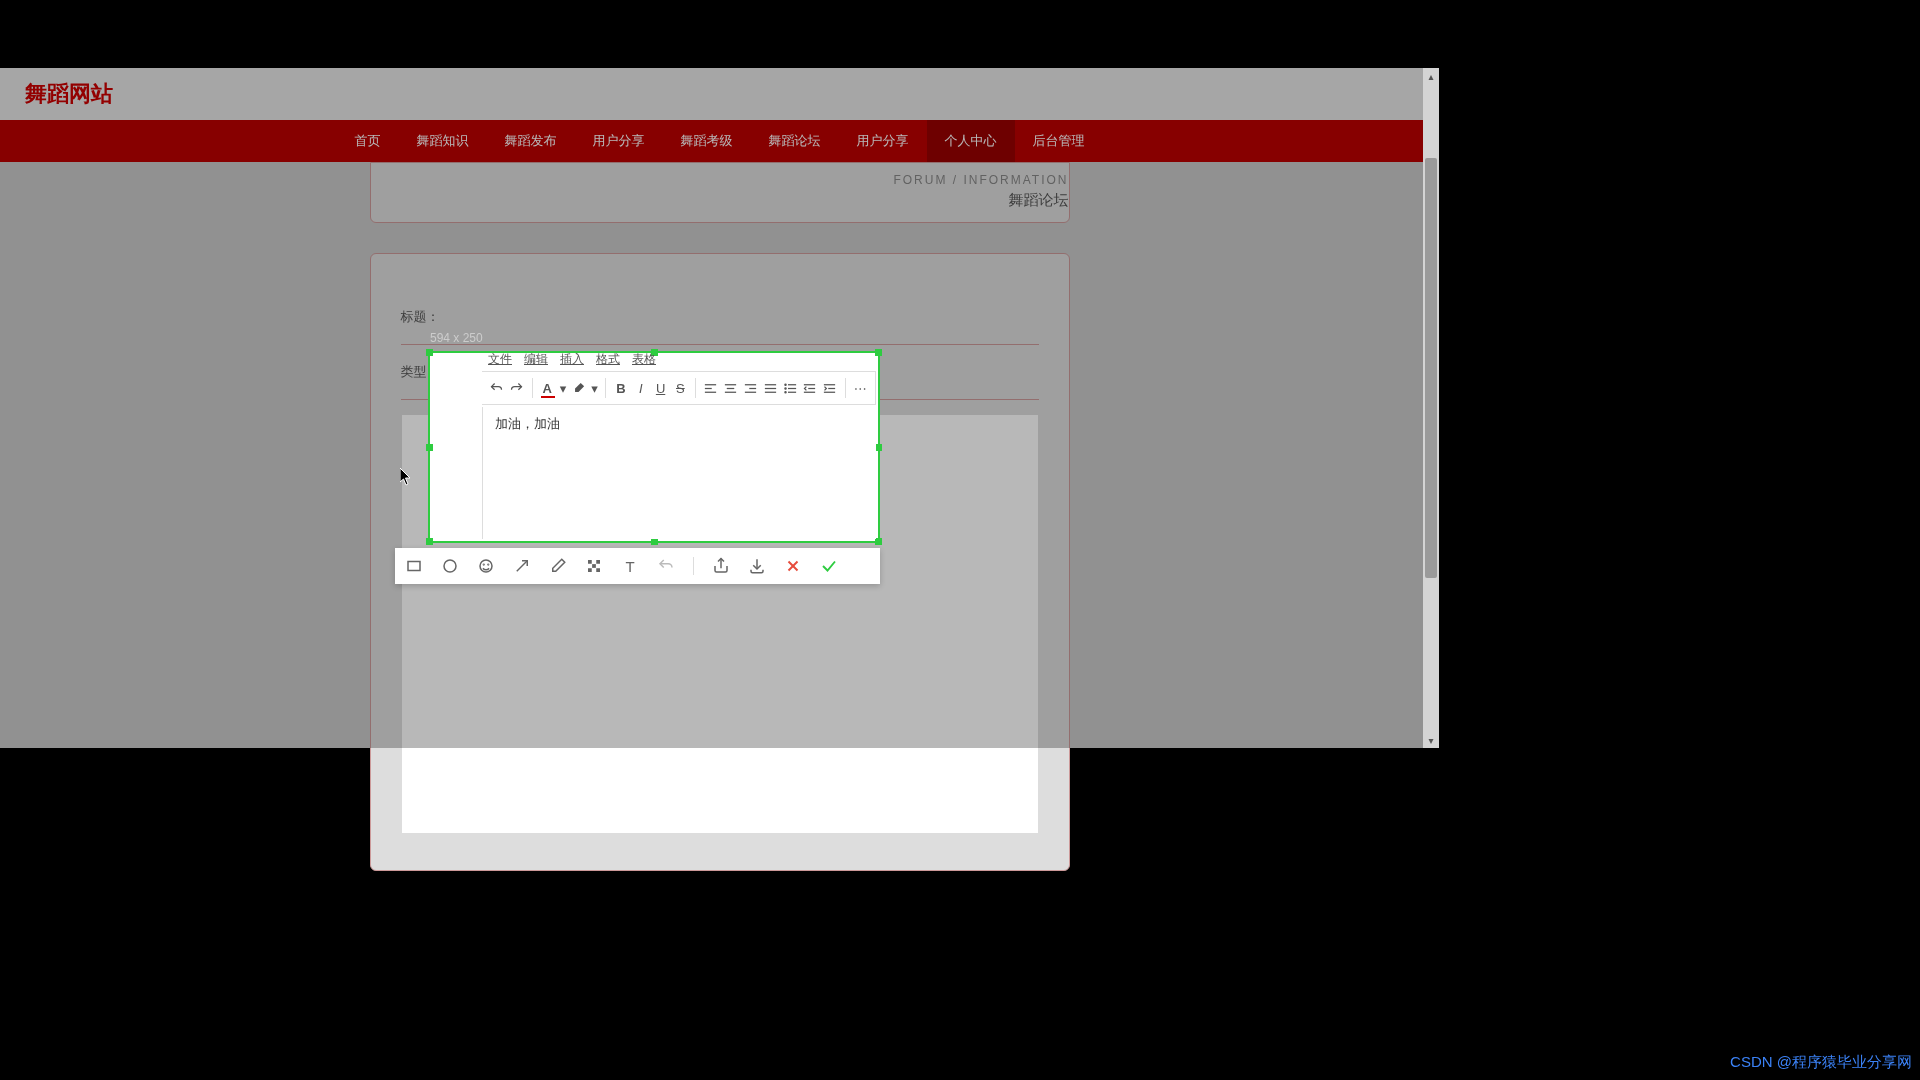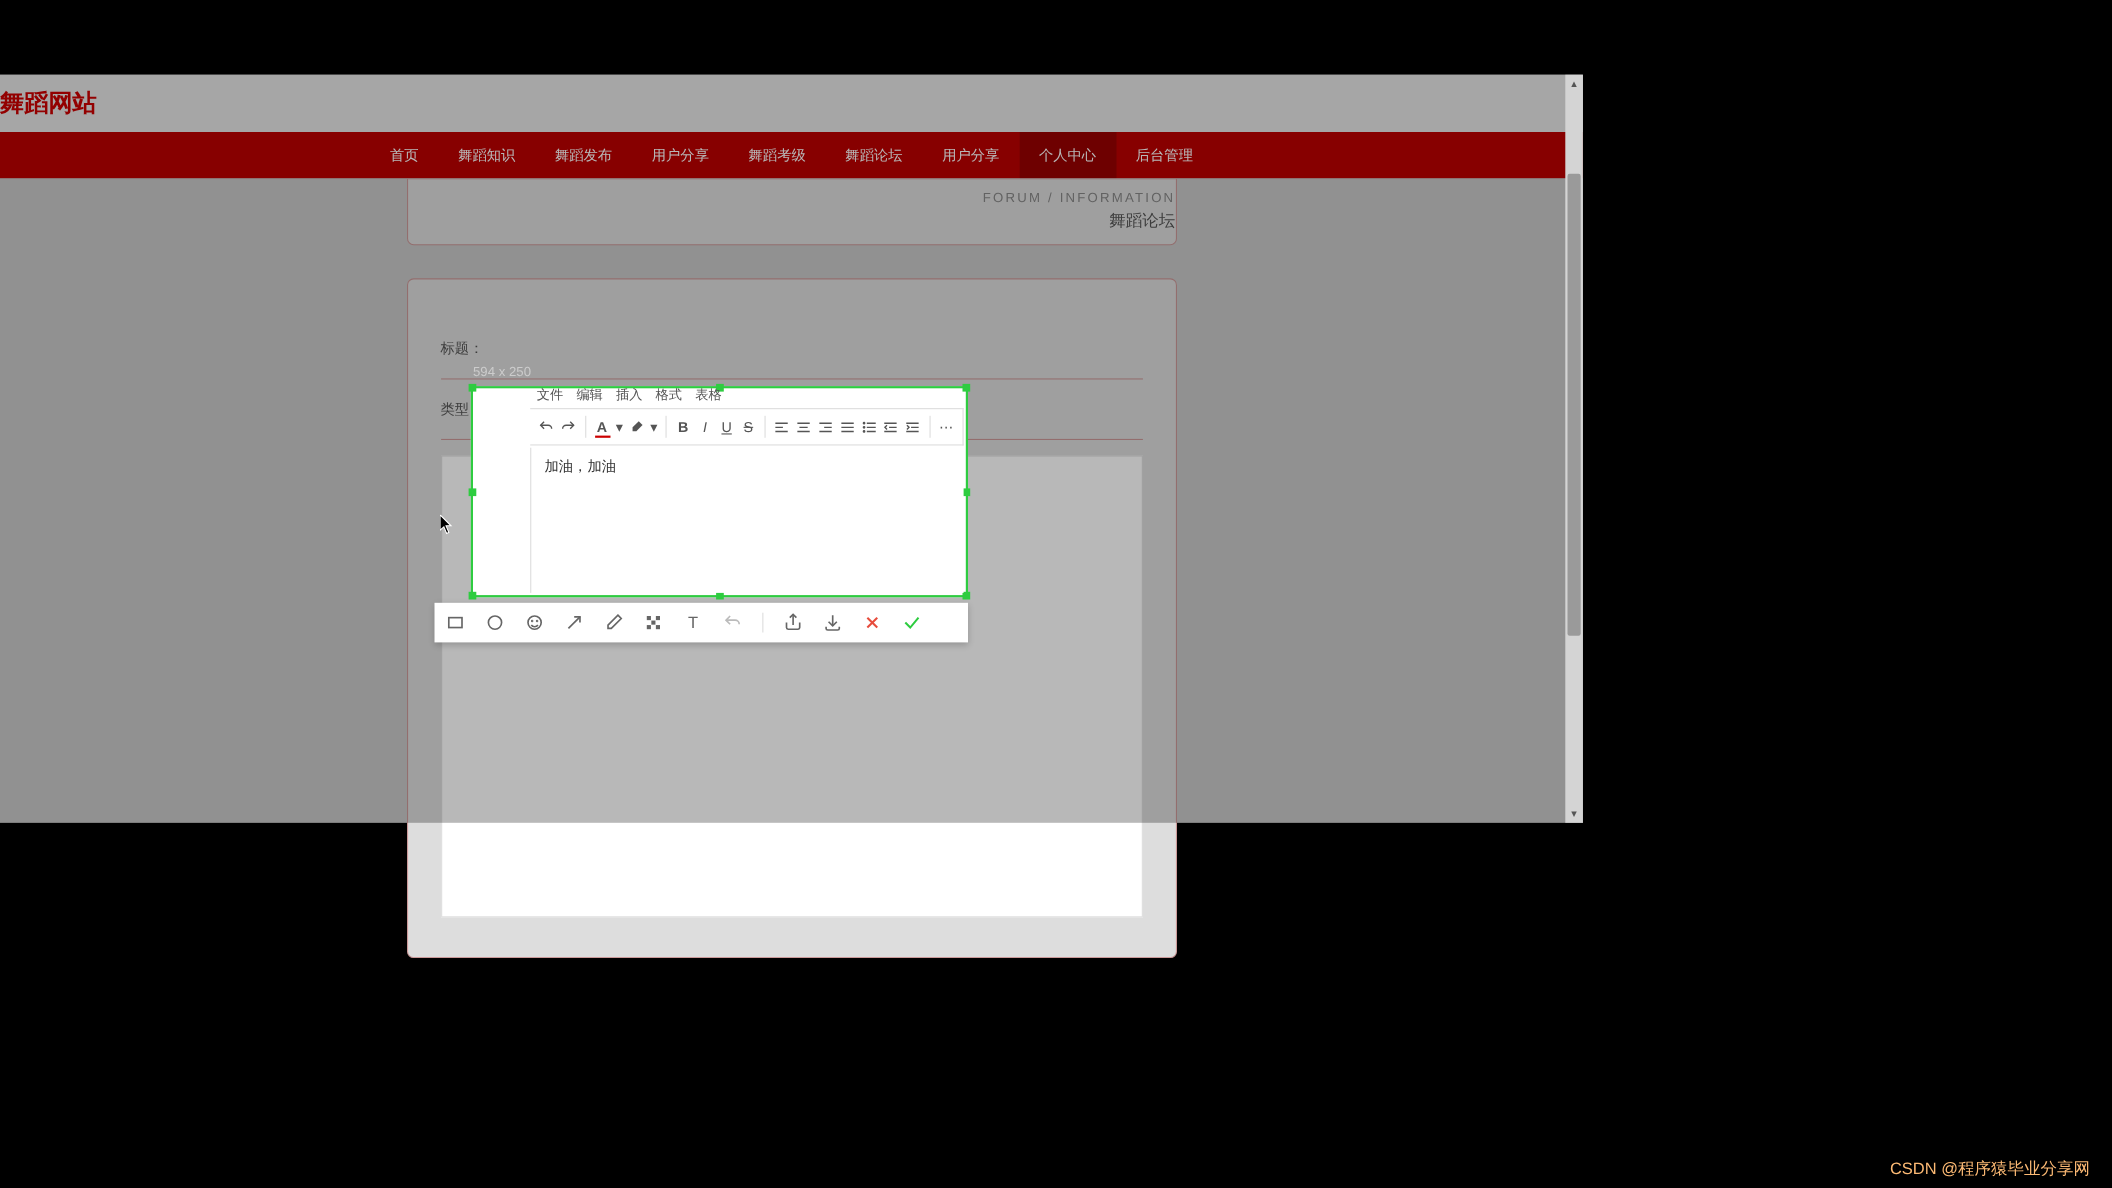--- a/index.html
+++ b/index.html
@@ -1,20 +1,20 @@
 <!DOCTYPE html>
 <html><head>
 <meta charset="utf-8">
 <style>
 * { margin: 0; padding: 0; box-sizing: border-box; font-family: "Microsoft YaHei", Arial, sans-serif; }
 body { background: #000; width: 1920px; height: 1080px; overflow: hidden; position: relative; }
 
 .viewport { position: absolute; top: 68px; left: 0; width: 1439px; height: 680px; background: #c9c9c9; }
 
-.top-header { height: 52px; background: #e6e6e6; display: flex; align-items: center; }
+.top-header { height: 52px; background: #e6e6e6; display: flex; align-items: center; padding-left: 25px; }
 .site-title { color: #c00; font-size: 22px; font-weight: bold; }
 
 .nav-bar { height: 42px; background: #bb0000; display: flex; justify-content: center; align-items: stretch; }
 .nav-item { color: #fff; font-size: 13px; padding: 0 18px; display: flex; align-items: center; cursor: pointer; }
 .nav-item.active { background: #990000; }
 
 .content-area { padding: 0; display: flex; justify-content: center; }
 .content-wrap { width: 700px; }
 
 .section-header { border: 1px solid #c99; background: #ddd; margin-top: 0; padding: 10px 0 12px; text-align: right; border-bottom-left-radius: 6px; border-bottom-right-radius: 6px; }
@@ -37,37 +37,37 @@
 .dim-overlay { position: absolute; inset: 0; background: rgba(0,0,0,0.28); pointer-events: none; }
 .selection { position: absolute; border: 2px solid #2ecc40; background: #fff; padding-left: 20px; }
 .sel-size { position: absolute; top: -22px; left: 0; color: #ccc; font-size: 12px; }
 .handle { position: absolute; width: 7px; height: 7px; background: #2ecc40; }
 .h-tl { top: -4px; left: -4px; } .h-tr { top: -4px; right: -4px; }
 .h-bl { bottom: -4px; left: -4px; } .h-br { bottom: -4px; right: -4px; }
 .h-tm { top: -4px; left: 50%; margin-left: -3px; }
 .h-bm { bottom: -4px; left: 50%; margin-left: -3px; }
 .h-ml { left: -4px; top: 50%; margin-top: -3px; }
 .h-mr { right: -4px; top: 50%; margin-top: -3px; }
-.ed-menu-row { position: absolute; top: -2px; left: 58px; display: flex; gap: 12px; font-size: 12px; color: #555; }
+.ed-menu-row { position: absolute; top: -2px; left: 58px; display: flex; gap: 12px; font-size: 12px; color: #555; text-decoration: underline; }
 .ed-toolbar { position: absolute; top: 18px; left: 52px; right: 2px; height: 34px; border: 1px solid #ddd; border-left: none; background: #fff; display: flex; align-items: center; padding: 0 6px; gap: 2px; }
 .ed-toolbar .sep { width: 1px; height: 20px; background: #ddd; margin: 0 4px; }
 .tb-btn { width: 22px; height: 22px; display: flex; align-items: center; justify-content: center; color: #555; font-size: 13px; cursor: pointer; }
 .tb-btn svg { width: 15px; height: 15px; }
 .ed-content { position: absolute; top: 54px; left: 52px; right: 2px; bottom: 2px; padding: 8px 12px; font-size: 13px; color: #333; background: #fff; border-left: 1px solid #ddd; }
 
 
 .annot-bar { position: absolute; background: #fff; height: 36px; box-shadow: 0 2px 6px rgba(0,0,0,0.2); display: flex; align-items: center; padding: 0 10px; gap: 18px; }
 .annot-btn { width: 18px; height: 18px; display: flex; align-items: center; justify-content: center; cursor: pointer; color: #666; }
 .annot-sep { width: 1px; height: 18px; background: #ddd; }
 
 .scrollbar { position: absolute; right: 0; top: 0; width: 16px; height: 100%; background: #d4d4d4; }
 .scroll-thumb { position: absolute; left: 2px; width: 12px; background: #9a9a9a; border-radius: 2px; }
 .scroll-arrow { position: absolute; left: 0; width: 16px; height: 16px; display: flex; align-items: center; justify-content: center; color: #555; font-size: 10px; }
 
-.watermark { position: absolute; right: 20px; bottom: 8px; color: #fdba74; font-size: 15px; }
+.watermark { position: absolute; right: 8px; bottom: 8px; color: #3b82f6; font-size: 15px; }
 .cursor { position: absolute; width: 12px; height: 18px; }
 </style>
 </head>
 <body>
 
 <div class="viewport">
   <div class="top-header">
     <span class="site-title">舞蹈网站</span>
   </div>
 

